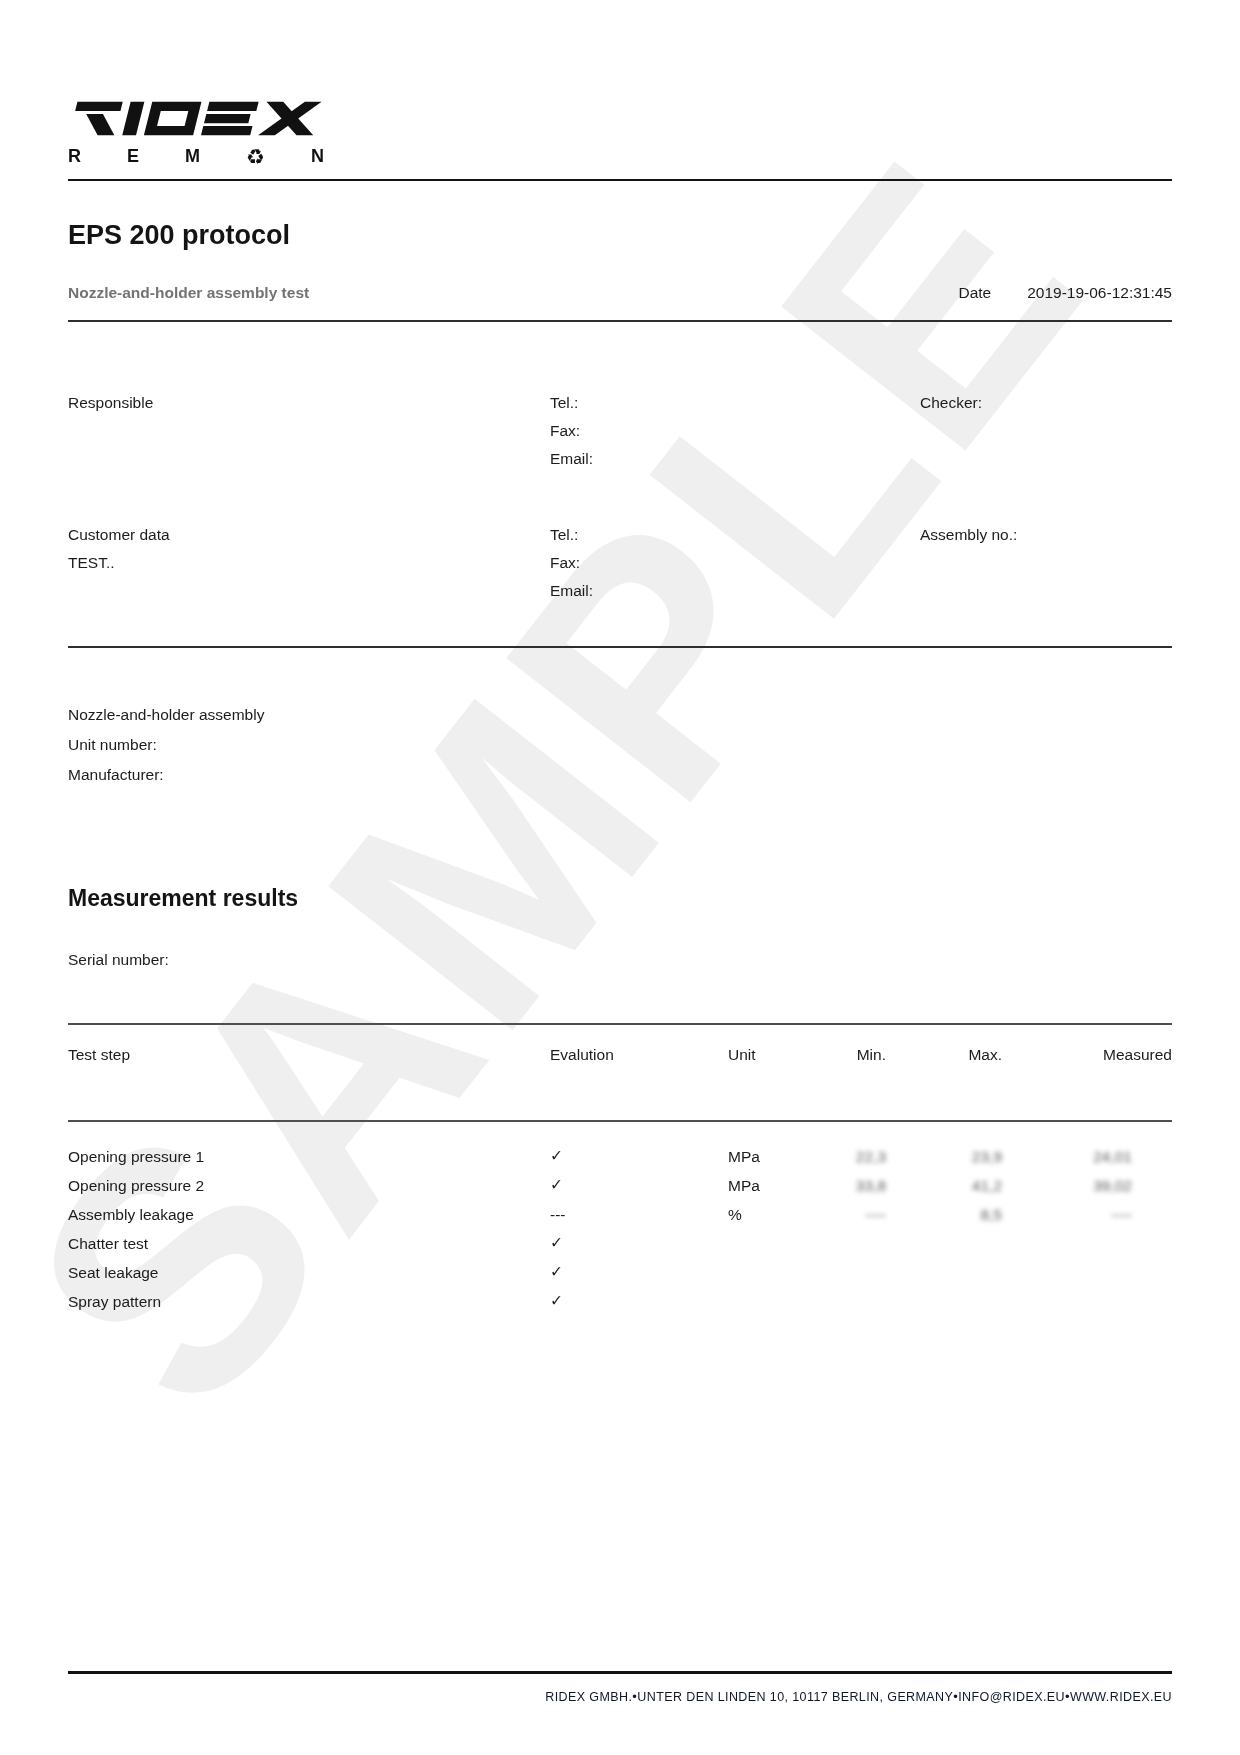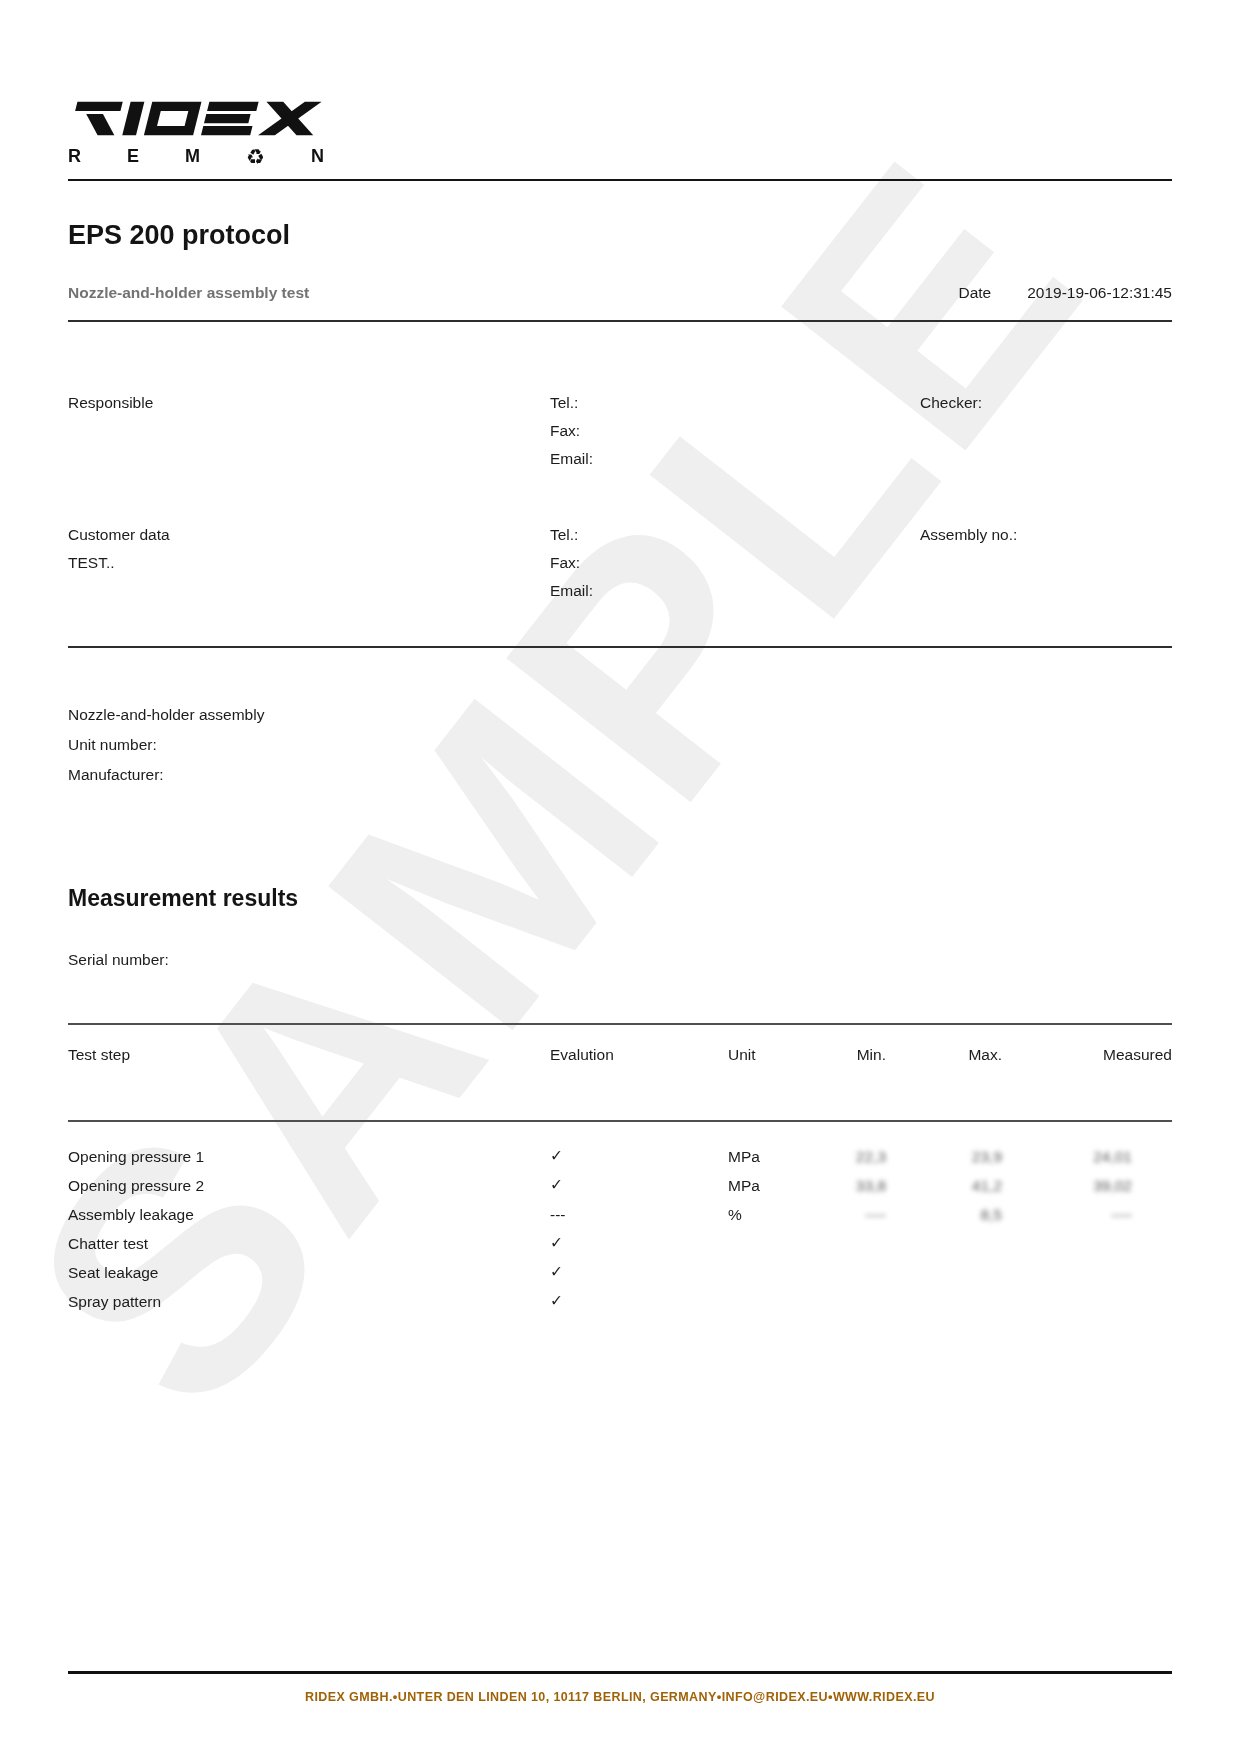--- a/index.html
+++ b/index.html
@@ -97,22 +97,22 @@
   .thead { left: 68px; right: 68px; top: 1046px; }
   .tbody { left: 68px; right: 68px; top: 1142px; line-height: 29px; }
   .c-min, .c-max { text-align: right; }
   .c-measured { text-align: right; }
   .tbody .c-measured { padding-right: 40px; }
   .check { font-family: "DejaVu Sans", sans-serif; }
   .blur { filter: blur(2.6px); color: #5a5a5a; }
 
   .footer {
     left: 68px; right: 68px; top: 1689px;
-    display: flex; justify-content: center; align-items: center;
-    font-size: 12.5px; font-weight: 700; letter-spacing: 0.4px; color: #a16207;
+    display: flex; justify-content: flex-end; align-items: center;
+    font-size: 12.5px; font-weight: 400; letter-spacing: 0.4px; color: #0f172a;
     white-space: nowrap;
   }
   .bullet { font-size: 13px; }
 </style>
 </head>
 <body>
 
 <div class="page">
 
   <div class="watermark">SAMPLE</div>

